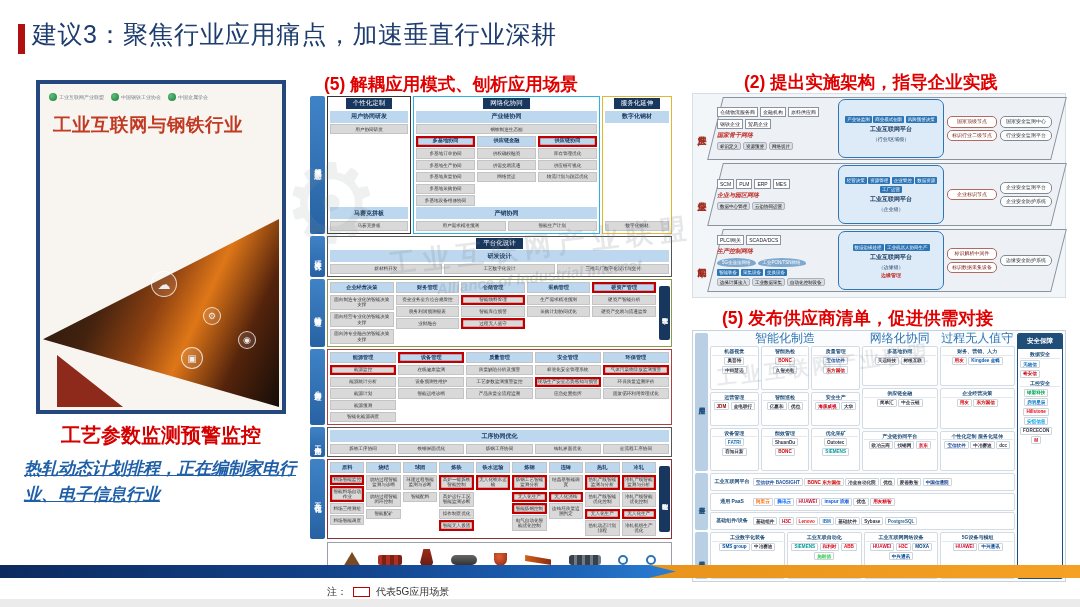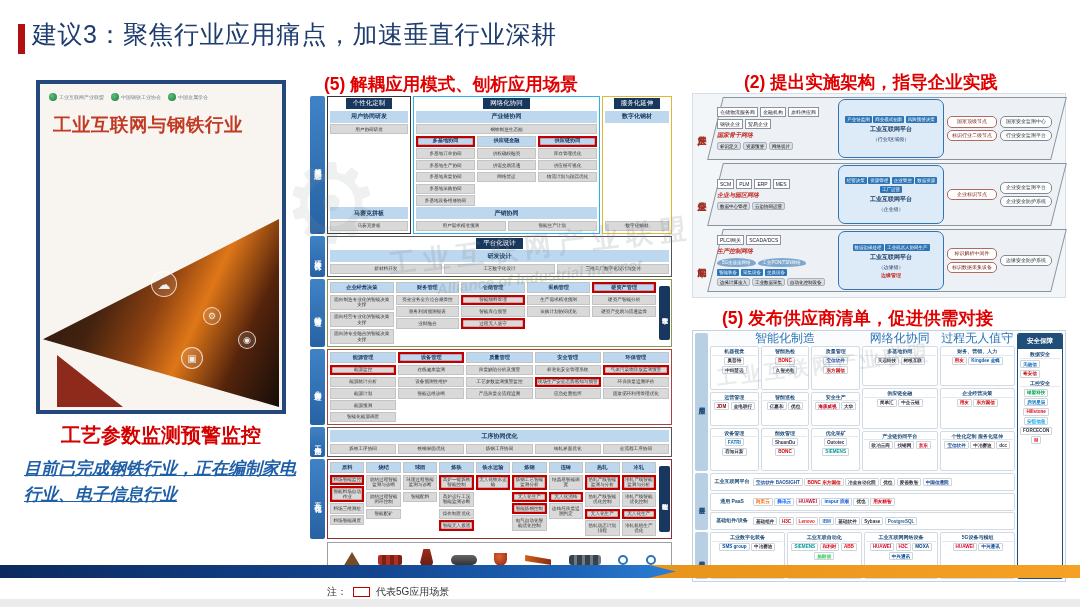--- a/index.html
+++ b/index.html
@@ -175,21 +175,21 @@
   <div class="bphoto">
     <div class="bimg"></div>
     <div class="redtri"></div>
     <div class="bicon bi-cloud">☁</div>
     <div class="bicon bi-node">⚙</div>
     <div class="bicon bi-wifi">◉</div>
     <div class="bicon bi-screen">▣</div>
   </div>
 </div>
 <div class="caption">工艺参数监测预警监控</div>
-<div class="bnote">目前已完成钢铁行业，正在编制家电行业、电子信息行业</div>
+<div class="bnote">热轧动态计划排程，正在编制家电行业、电子信息行业</div>
 
 <div class="stitle st1">(5) 解耦应用模式、刨析应用场景</div>
 <div class="diag">
 
   <div class="drow">
     <div class="dside">新模式新业态</div>
     <div class="dbody">
       <div class="gbox pcbox">
         <div class="tab">个性化定制</div>
         <div class="bar">用户协同研发</div>

